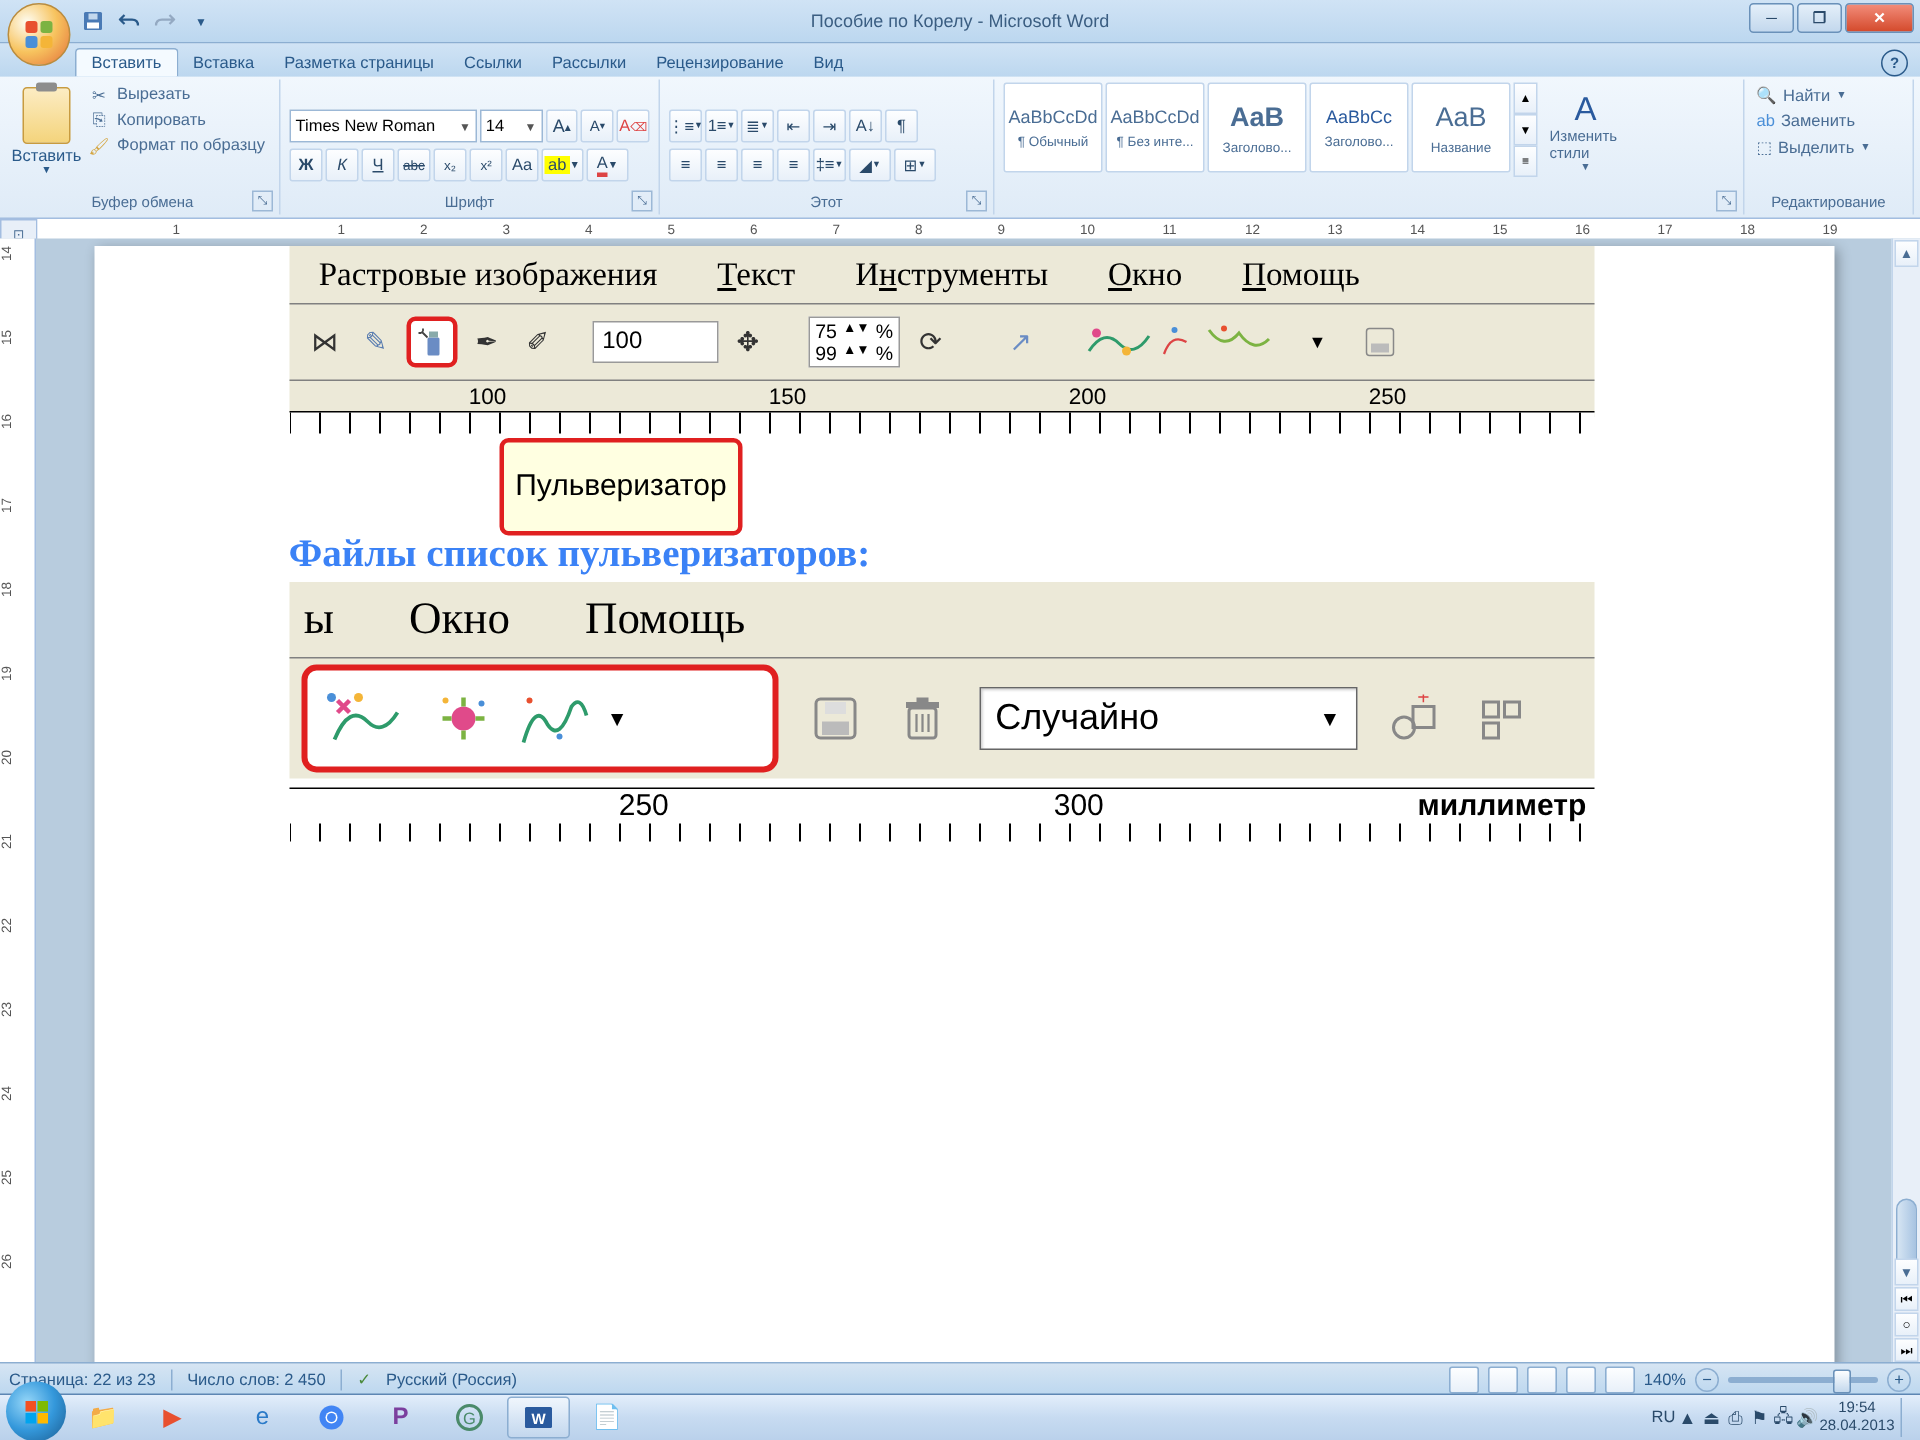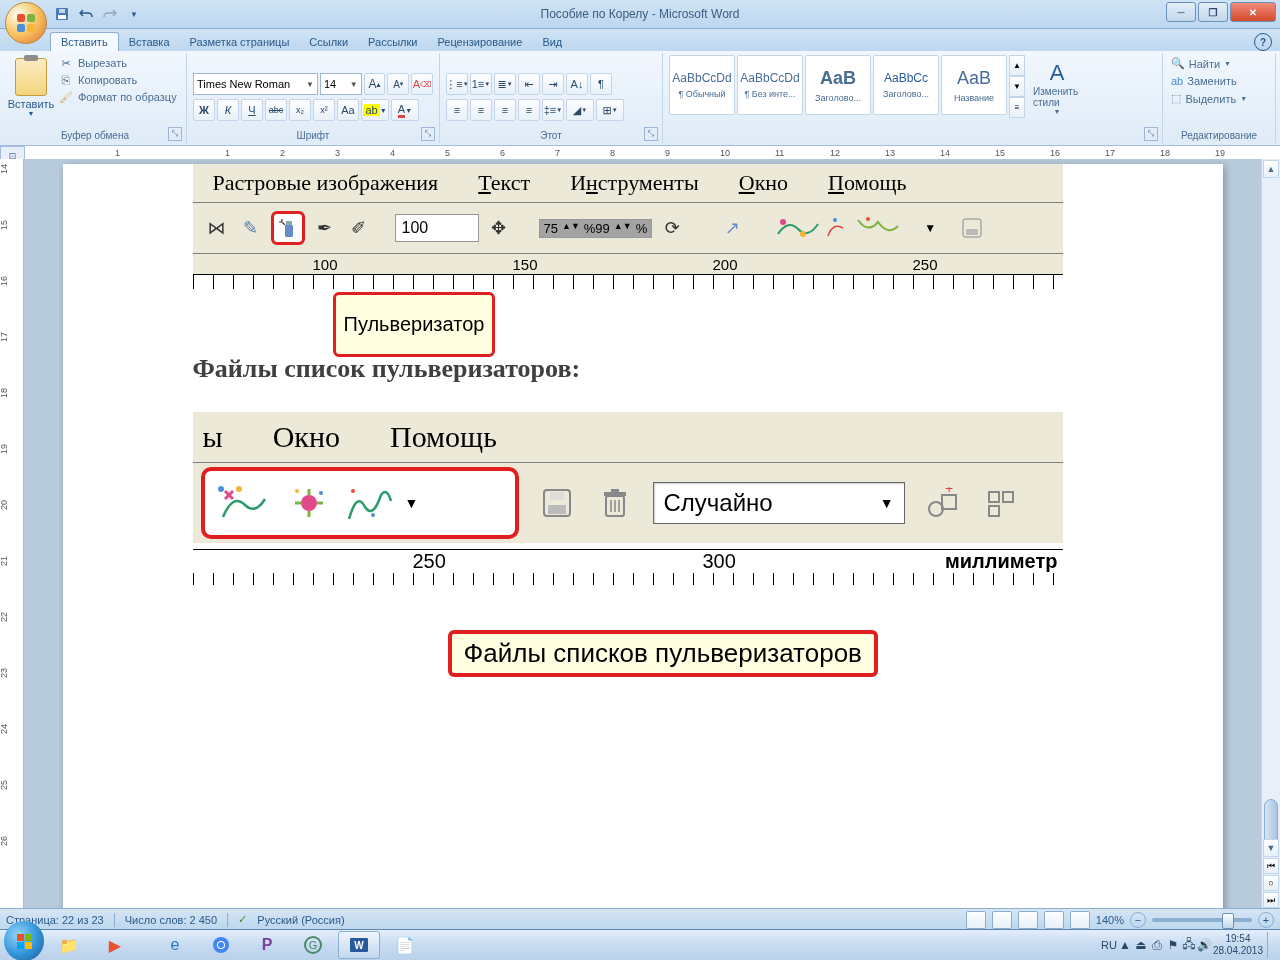--- a/index.html
+++ b/index.html
@@ -60,21 +60,21 @@
 .content{position:absolute;left:130px;top:0;width:870px}
 .fig1{position:relative;height:160px;border:0}
 .corel-menu{display:flex;gap:40px;font-family:'Times New Roman',serif;font-size:22px;color:#000;padding:6px 20px;background:#ece9d8}
 .corel-menu span{text-decoration:none}
 .corel-menu .ul{text-decoration:underline;text-decoration-color:#000}
 .corel-tb{height:50px;background:#ece9d8;border-top:1px solid #808080;border-bottom:1px solid #808080;display:flex;align-items:center;gap:6px;padding:0 10px}
 .tb-btn{width:28px;height:28px;display:flex;align-items:center;justify-content:center;font-size:18px;color:#333}
 .tb-btn.boxed{border:3px solid #e02020;border-radius:6px;background:#fff}
 .tb-input{width:70px;height:26px;border:1px solid #999;background:#fff;display:flex;align-items:center;padding:0 6px;font-family:Arial;font-size:16px}
 .tooltip1{position:absolute;background:#ffffe1;border:3px solid #e02020;border-radius:6px;padding:18px 8px;font-family:Arial;font-size:20px;color:#000}
-.redhead{font-family:'Times New Roman',serif;font-size:26px;font-weight:bold;color:#404040;margin:30px 0 28px}
+.redhead{font-family:'Times New Roman',serif;font-size:26px;font-weight:bold;color:#3b82f6;margin:30px 0 4px}
 .fig2{position:relative;height:290px}
 .corel-menu2{display:flex;gap:50px;font-family:'Times New Roman',serif;font-size:30px;padding:8px 10px;background:#ece9d8}
 .corel-tb2{height:80px;background:#ece9d8;border-top:1px solid #808080;display:flex;align-items:center;gap:18px;padding:0 8px}
 .spray-box{border:4px solid #e02020;border-radius:10px;width:290px;height:64px;display:flex;align-items:center;gap:12px;padding:0 10px;background:#fff}
 .dd-arrow{font-size:14px}
 .tb-btn2{width:40px;height:40px;display:flex;align-items:center;justify-content:center;font-size:26px;color:#555}
 .sel-box{width:230px;height:40px;border:1px solid #666;background:#fff;display:flex;align-items:center;justify-content:space-between;padding:0 10px;font-family:Arial;font-size:24px;box-shadow:inset 1px 1px 2px rgba(0,0,0,.2)}
 .corel-ruler2{height:35px;background:#fff;position:relative;margin-top:6px}
 .corel-ruler2 .num{position:absolute;top:0;font-family:Arial;font-size:20px}
 .corel-ruler2 .unit{position:absolute;right:5px;top:0;font-family:Arial;font-size:20px;font-weight:bold}
@@ -360,21 +360,21 @@
                 </svg>
               </div>
             <div class="tb-btn">✒</div>
             <div class="tb-btn">✐</div>
             <div style="width:10px"></div>
             <div class="tb-input">
                 <span>100</span>
               </div>
             <div class="tb-btn">✥</div>
             <div style="width:14px"></div>
-            <div style="display:flex;flex-direction:row;border:1px solid #999;background:#a3a3a3;padding:1px 4px">
+            <div style="display:flex;flex-direction:column;border:1px solid #999;background:#ffffff;padding:1px 4px">
               <div style="display:flex;gap:4px;font-size:13px;font-family:Arial">
                   <span>75</span>
                   <span style="font-size:9px">▲▼</span>
                   <span>%</span>
                 </div>
               <div style="display:flex;gap:4px;font-size:13px;font-family:Arial">
                   <span>99</span>
                   <span style="font-size:9px">▲▼</span>
                   <span>%</span>
                 </div>
@@ -476,21 +476,20 @@
                   <rect x="17" y="4" width="10" height="10" fill="none" stroke="#888" stroke-width="2"></rect>
                   <rect x="3" y="18" width="10" height="10" fill="none" stroke="#888" stroke-width="2"></rect>
                 </svg>
               </div>
           </div>
           <div class="corel-ruler2" style="background:repeating-linear-gradient(90deg,#000 0,#000 1px,transparent 1px,transparent 20px) bottom/100% 12px no-repeat,#fff;border-top:1px solid #000">
             <div class="num" style="left:220px">250</div>
             <div class="num" style="left:510px">300</div>
             <div class="unit">миллиметр</div>
           </div>
-          <div class="tooltip2" style="left:255px;top:218px">Файлы списков пульверизаторов</div>
         </div>
 
       </div>
     </div>
   </div>
   <div class="vscroll">
     <div class="arr">▲</div>
     <div class="thumb"></div>
     <div class="nav-btns">
       <div class="arr">▼</div>

